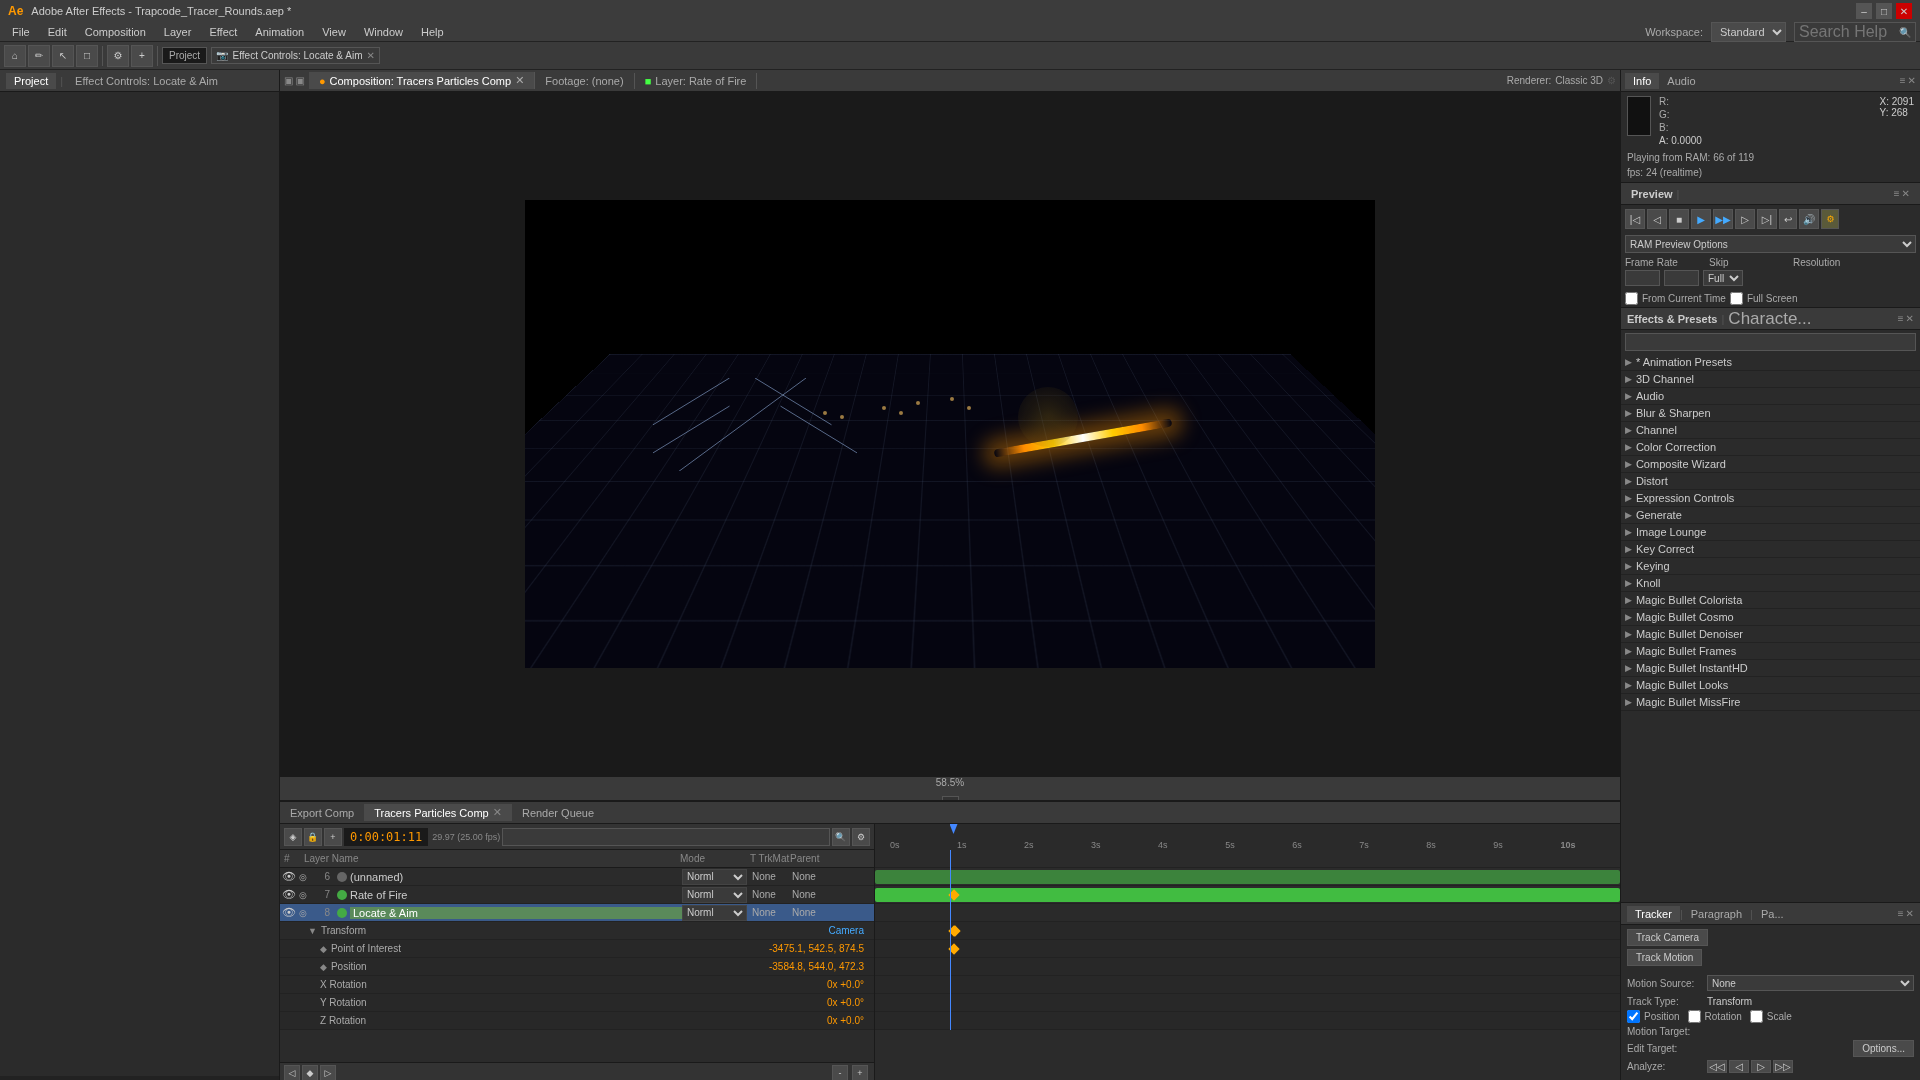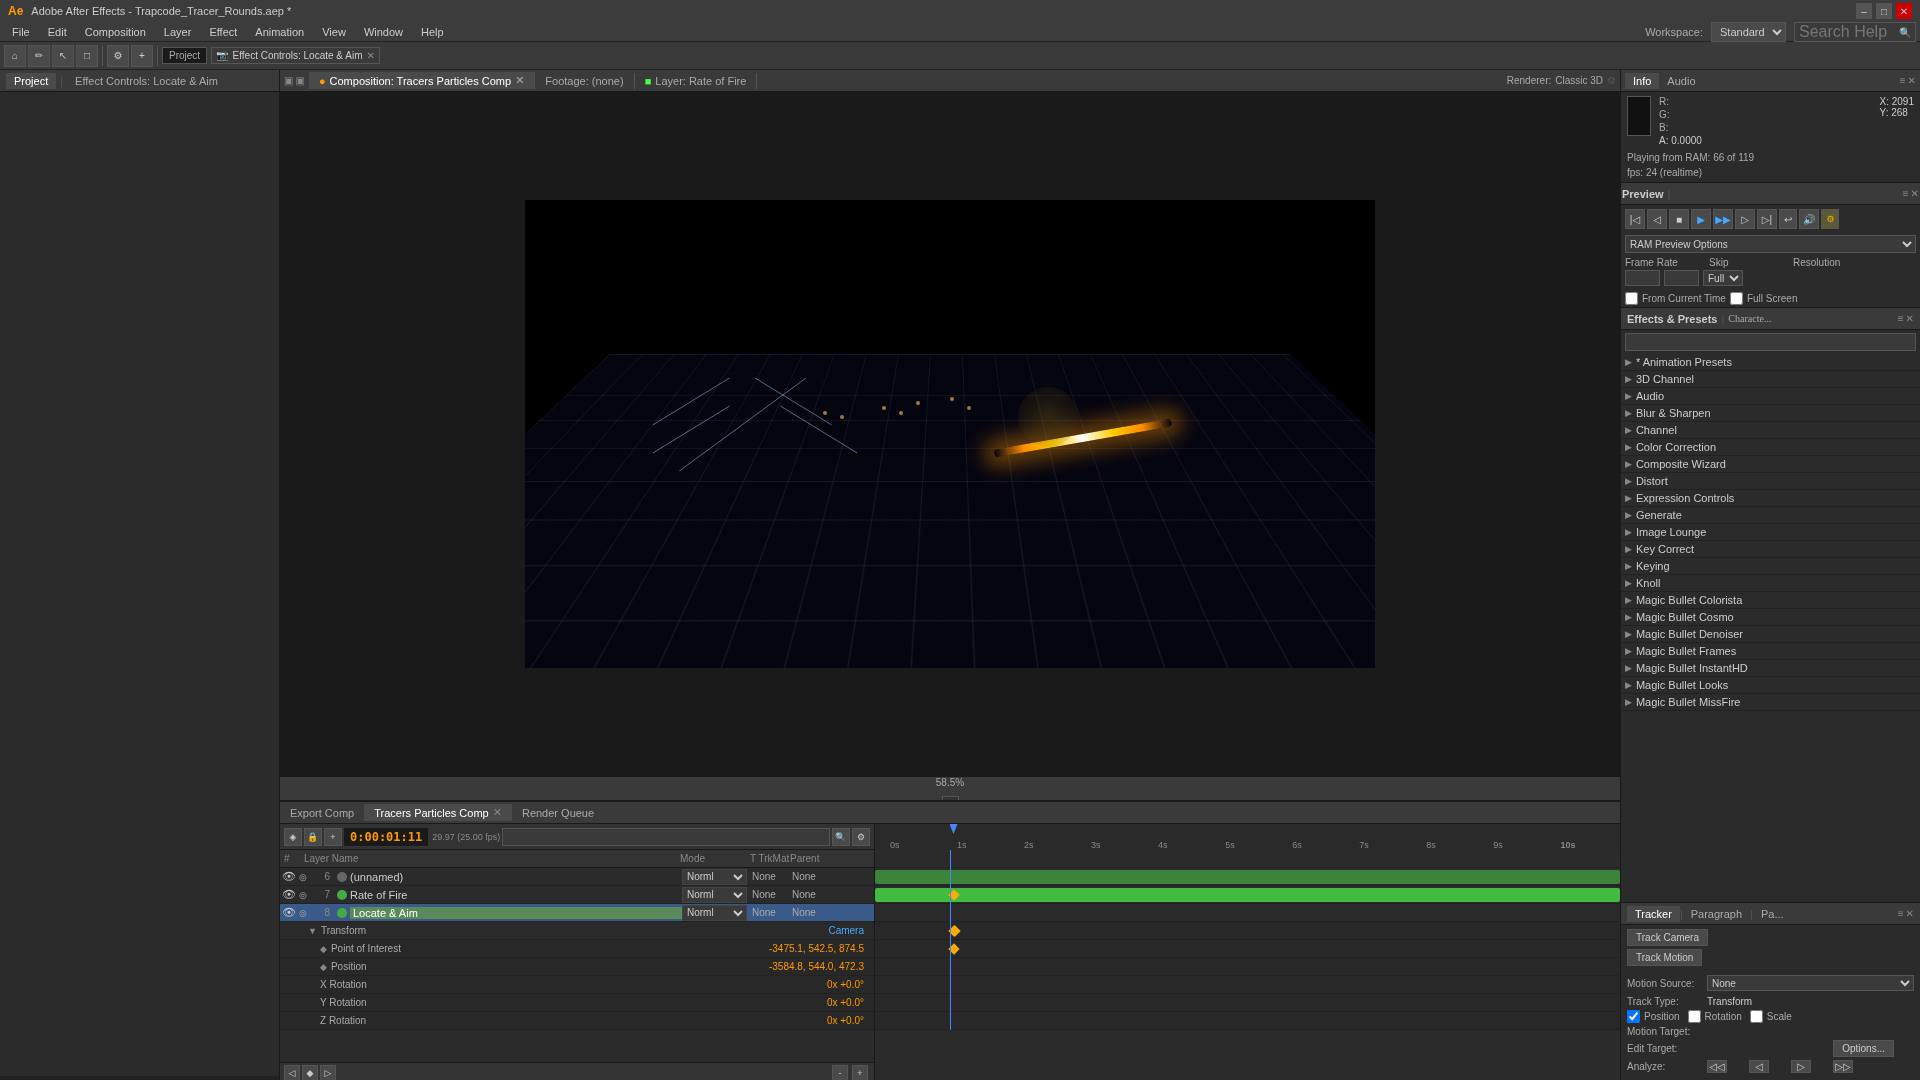--- a/index.html
+++ b/index.html
@@ -62,21 +62,21 @@
     
     #timeline { height: 280px; background: #2b2b2b; border-top: 2px solid #1a1a1a; }
     #timeline-tabs { background: #3a3a3a; height: 22px; display: flex; align-items: center; border-bottom: 1px solid #1a1a1a; }
     .tl-tab { padding: 2px 10px; cursor: pointer; color: #aaa; font-size: 11px; display: flex; align-items: center; gap: 4px; }
     .tl-tab.active { color: #fff; background: #4a4a4a; }
     
     #timeline-content { display: flex; height: calc(280px - 22px); }
     #layer-list { width: 595px; border-right: 1px solid #1a1a1a; display: flex; flex-direction: column; }
     #layer-toolbar { background: #333; height: 26px; display: flex; align-items: center; padding: 0 4px; gap: 2px; border-bottom: 1px solid #1a1a1a; }
     .lt-btn { width: 18px; height: 18px; background: #4a4a4a; border: 1px solid #555; color: #ccc; font-size: 9px; display: flex; align-items: center; justify-content: center; cursor: pointer; }
-    .time-display { background: #1a1a1a; color: #f90; padding: 2px 6px; font-size: 12px; font-family: monospace; font-weight: bold; }
+    .time-display { background: #1a1a1a; color: #f90; padding: 2px 6px; font-size: 12px; font-family: monospace; font-weight: normal; }
     .layer-search { background: #3a3a3a; border: 1px solid #555; color: #ccc; font-size: 10px; height: 18px; flex: 1; padding: 0 4px; }
     
     #layers { flex: 1; overflow-y: auto; }
     .layer-row { height: 18px; display: flex; align-items: center; padding: 0 2px; border-bottom: 1px solid #222; cursor: pointer; }
     .layer-row.selected { background: #3a5a8a; }
     .layer-icon { width: 14px; height: 14px; display: flex; align-items: center; justify-content: center; font-size: 9px; color: #aaa; }
     .layer-visibility { width: 14px; text-align: center; cursor: pointer; }
     .layer-name { flex: 1; color: #ccc; font-size: 11px; overflow: hidden; white-space: nowrap; }
     .layer-mode { width: 70px; font-size: 10px; }
     .mode-select { background: #3a3a3a; color: #ccc; border: 1px solid #444; font-size: 10px; height: 16px; width: 65px; }
@@ -105,21 +105,21 @@
     .info-tab.active { color: #fff; background: #4a4a4a; }
     .info-content { padding: 4px 6px; font-size: 10px; }
     .info-row { display: flex; justify-content: space-between; margin-bottom: 2px; }
     .info-label { color: #aaa; }
     .info-value { color: #ccc; }
     .info-coord { color: #ccc; font-size: 10px; }
     .playing-info { color: #aaa; font-size: 10px; margin-top: 4px; }
 
     
     #preview-panel { border-bottom: 1px solid #1a1a1a; }
-    .preview-header { background: #3a3a3a; height: 22px; display: flex; align-items: center; padding: 0 1px; border-bottom: 1px solid #1a1a1a; }
+    .preview-header { background: #3a3a3a; height: 22px; display: flex; align-items: center; padding: 0 10px; border-bottom: 1px solid #1a1a1a; }
     .preview-title { color: #ccc; font-size: 11px; font-weight: bold; }
     .preview-controls { display: flex; align-items: center; padding: 4px 4px; gap: 2px; flex-wrap: wrap; }
     .prev-btn { width: 20px; height: 20px; background: #4a4a4a; border: 1px solid #555; color: #ccc; cursor: pointer; display: flex; align-items: center; justify-content: center; font-size: 10px; }
     .preview-options { padding: 2px 4px; }
     .preview-opt-row { display: flex; align-items: center; gap: 4px; margin-bottom: 2px; font-size: 10px; }
     .opt-label { color: #aaa; width: 80px; }
     .opt-input { background: #3a3a3a; color: #ccc; border: 1px solid #555; width: 35px; height: 16px; font-size: 10px; padding: 0 2px; }
     .opt-select { background: #3a3a3a; color: #ccc; border: 1px solid #555; height: 16px; font-size: 10px; }
     .checkbox-row { display: flex; align-items: center; gap: 4px; font-size: 10px; color: #aaa; padding: 2px 4px; }
 
@@ -133,21 +133,21 @@
     .effect-arrow { margin-right: 4px; color: #888; font-size: 9px; }
 
     
     #tracker-panel { flex-shrink: 0; }
     .tracker-header { background: #3a3a3a; height: 22px; display: flex; align-items: center; padding: 0 6px; border-bottom: 1px solid #1a1a1a; }
     .tracker-tabs { display: flex; align-items: center; gap: 0; }
     .tracker-tab { padding: 2px 8px; color: #aaa; font-size: 11px; cursor: pointer; }
     .tracker-tab.active { color: #fff; background: #4a4a4a; }
     .tracker-content { padding: 4px 6px; font-size: 10px; }
     .tracker-row { display: flex; align-items: center; margin-bottom: 3px; }
-    .tracker-btn { background: #4a4a4a; border: 1px solid #555; color: #ccc; font-size: 10px; padding: 2px 8px; cursor: pointer; margin-right: 20px; }
+    .tracker-btn { background: #4a4a4a; border: 1px solid #555; color: #ccc; font-size: 10px; padding: 2px 8px; cursor: pointer; margin-right: 0; }
     .tracker-label { color: #aaa; width: 80px; }
     .tracker-select { background: #3a3a3a; color: #ccc; border: 1px solid #555; height: 16px; font-size: 10px; flex: 1; }
     .tracker-checkbox { display: flex; align-items: center; gap: 4px; color: #aaa; font-size: 10px; }
 
     
     ::-webkit-scrollbar { width: 8px; height: 8px; }
     ::-webkit-scrollbar-track { background: #2a2a2a; }
     ::-webkit-scrollbar-thumb { background: #555; }
     
     
@@ -553,21 +553,21 @@
         <span>From Current Time</span>
         <input type="checkbox" style="">
         <span>Full Screen</span>
       </div>
     </div>
 
     <div id="effects-panel">
       <div class="effects-header">
         <span class="effects-title">Effects &amp; Presets</span>
         <span style="color:#555;margin:0 4px;">|</span>
-        <span style="color:#aaa;font-size:10px;font-family:Liberation Serif, serif;">Characte...</span>
+        <span style="color:#aaa;font-size:17px;">Characte...</span>
         <div style="margin-left:auto;display:flex;gap:2px;">
           <button style="background:none;border:none;color:#888;cursor:pointer;font-size:10px;">≡</button>
           <button style="background:none;border:none;color:#888;cursor:pointer;font-size:10px;">✕</button>
         </div>
       </div>
       <input class="effects-search" type="text" style="">
       <div class="effects-list">
         <div class="effect-group-header">
             <span class="effect-arrow">▶</span>
             <span>* Animation Presets</span>

